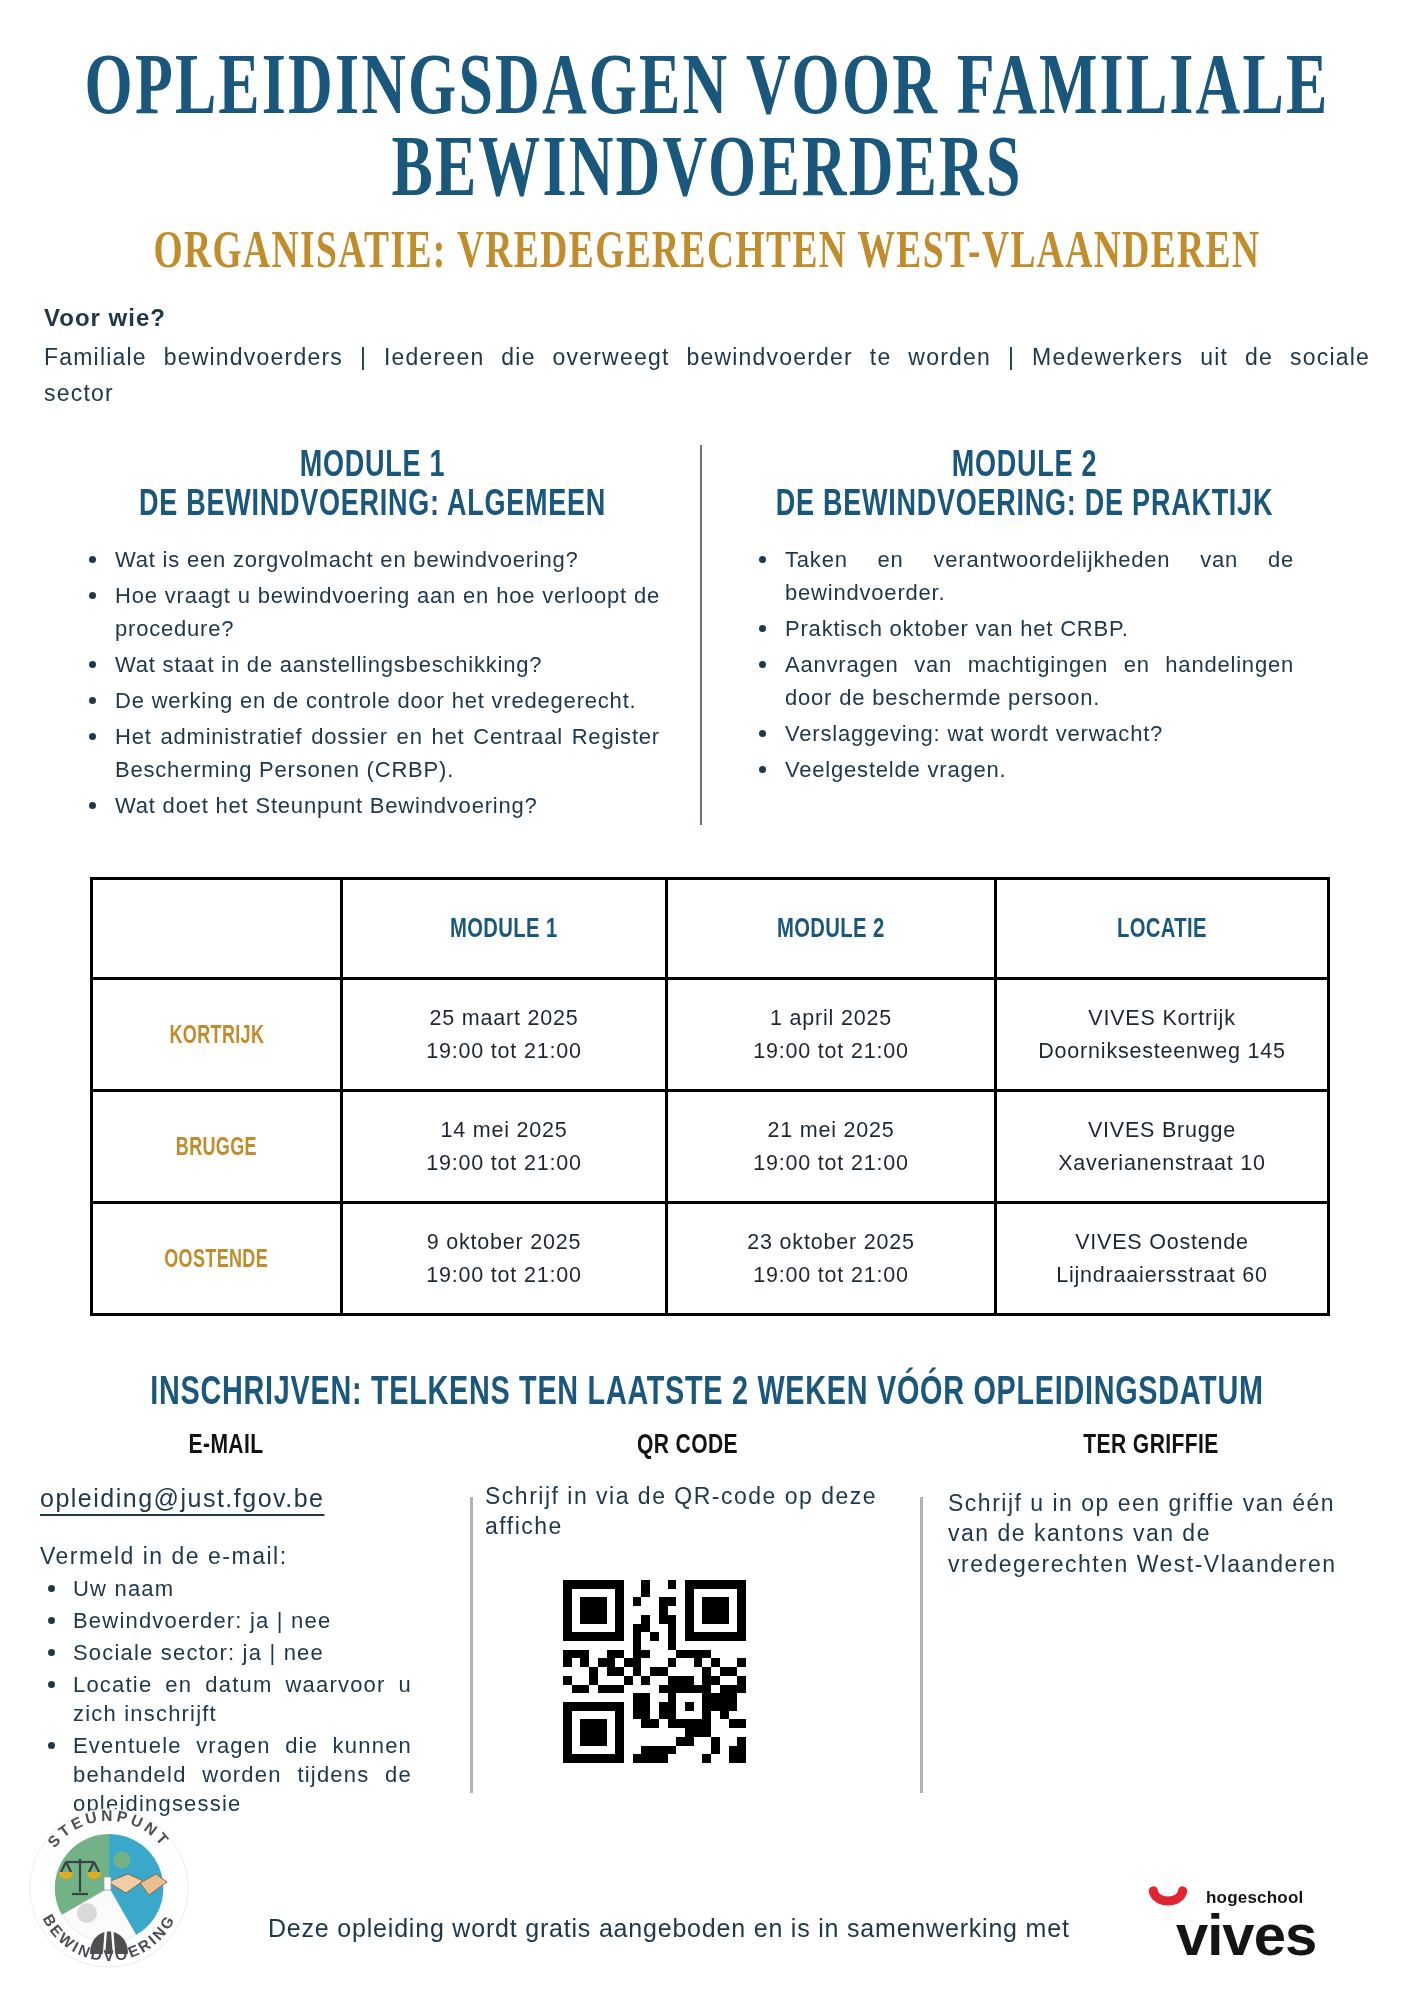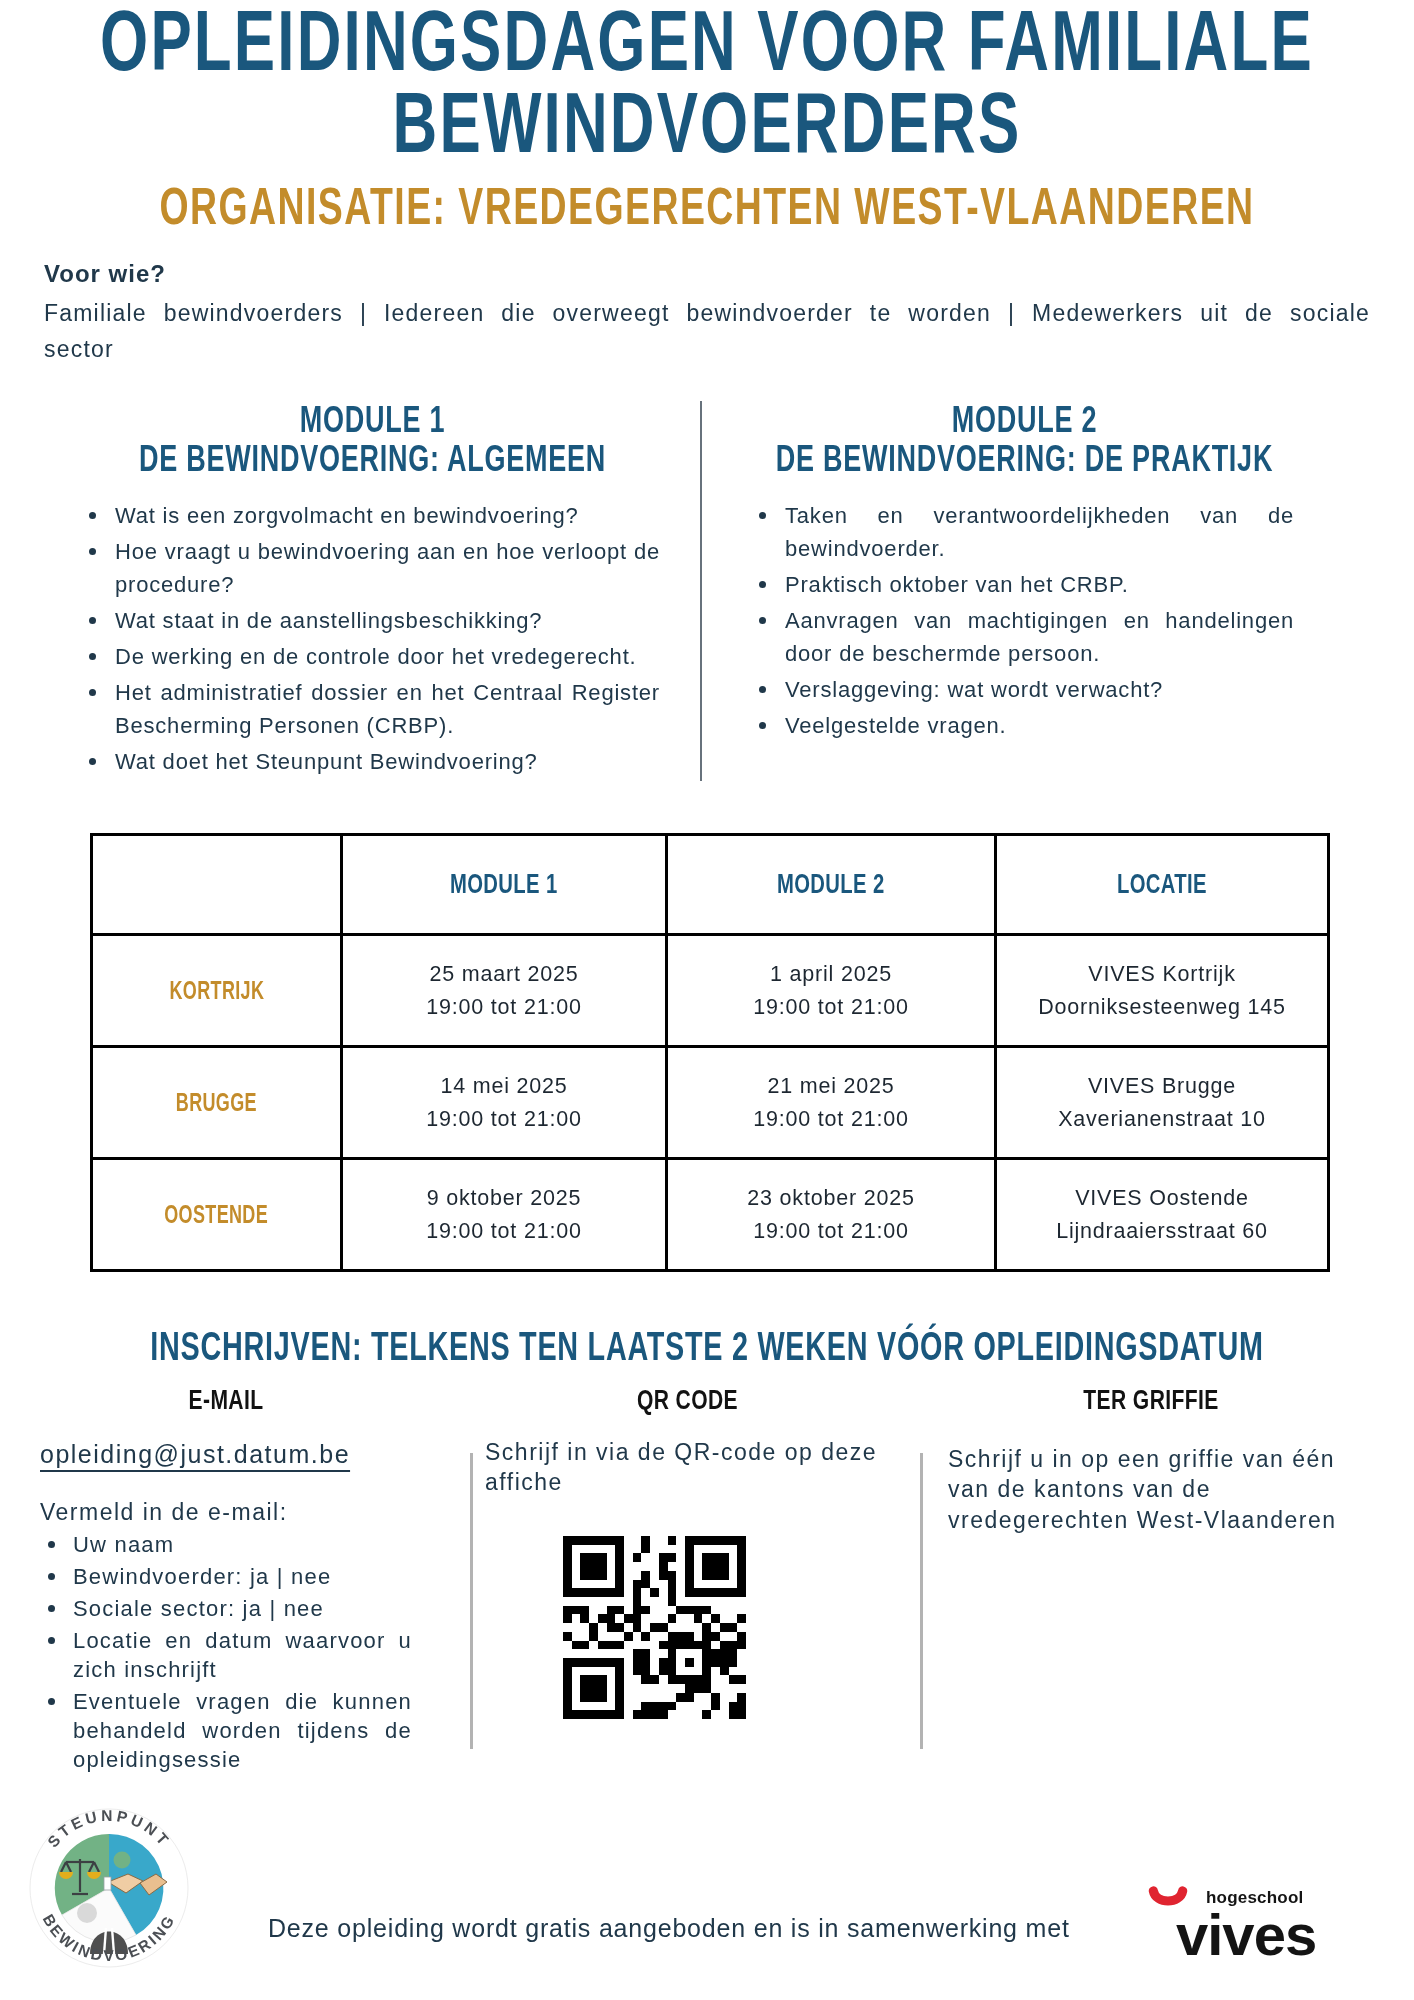--- a/index.html
+++ b/index.html
@@ -14,21 +14,21 @@
   html,body{background:#888;}
   .page{
     width:1414px;height:2000px;margin:0 auto;background:#fff;
     font-family:"Liberation Sans", sans-serif;color:var(--body-navy);
     position:relative;overflow:hidden;
   }
   
   .cond{display:block;text-align:center;white-space:nowrap;transform:scaleX(0.72);transform-origin:center;}
 
   
-  .hdr{}
+  .hdr{padding-top:44px;font-family:Liberation Serif, serif;}
   .title-line{
     font-weight:bold;font-size:86px;line-height:0.95;letter-spacing:3px;
     color:var(--title-blue);margin:0 -420px;
   }
   .subtitle{
     margin:16px -420px 0;font-weight:bold;font-size:52px;line-height:1.05;
     letter-spacing:2px;color:var(--accent-gold);
   }
 
   
@@ -210,21 +210,21 @@
   </table>
 
   <div class="signup-heading cond">INSCHRIJVEN: TELKENS TEN LAATSTE 2 WEKEN VÓÓR OPLEIDINGSDATUM</div>
 
   <div class="signup">
     <div class="vdiv vdiv--1"></div>
     <div class="vdiv vdiv--2"></div>
     <div class="signup-cols">
       <div class="scol scol--email">
         <div class="scol-h cond">E-MAIL</div>
-        <a class="email-link">opleiding@just.datum.be</a>
+        <a class="email-link">opleiding@just.fgov.be</a>
         <p class="email-instruction">Vermeld in de e-mail:</p>
         <ul class="email-list">
             <li>Uw naam</li>
             <li>Bewindvoerder: ja | nee</li>
             <li>Sociale sector: ja | nee</li>
             <li>Locatie en datum waarvoor u zich inschrijft</li>
             <li>Eventuele vragen die kunnen behandeld worden tijdens de opleidingsessie</li>
           </ul>
       </div>
       <div class="scol scol--qr">

